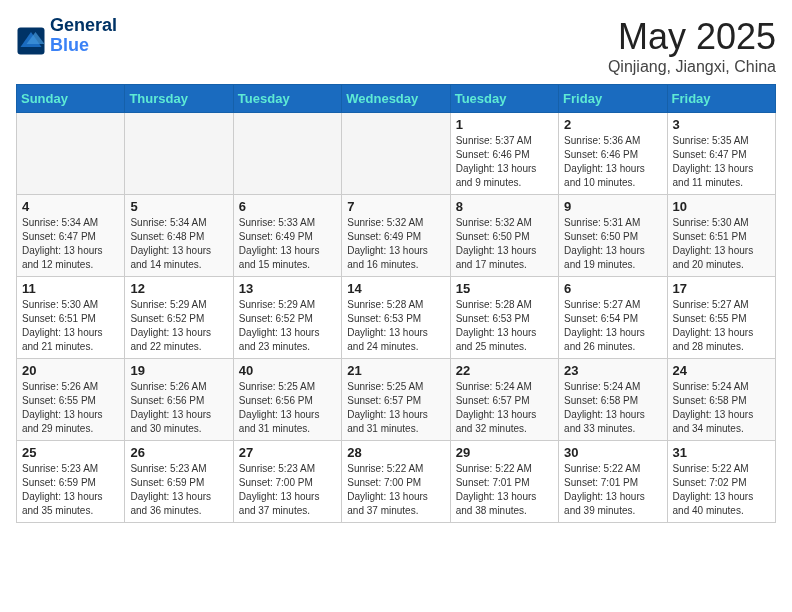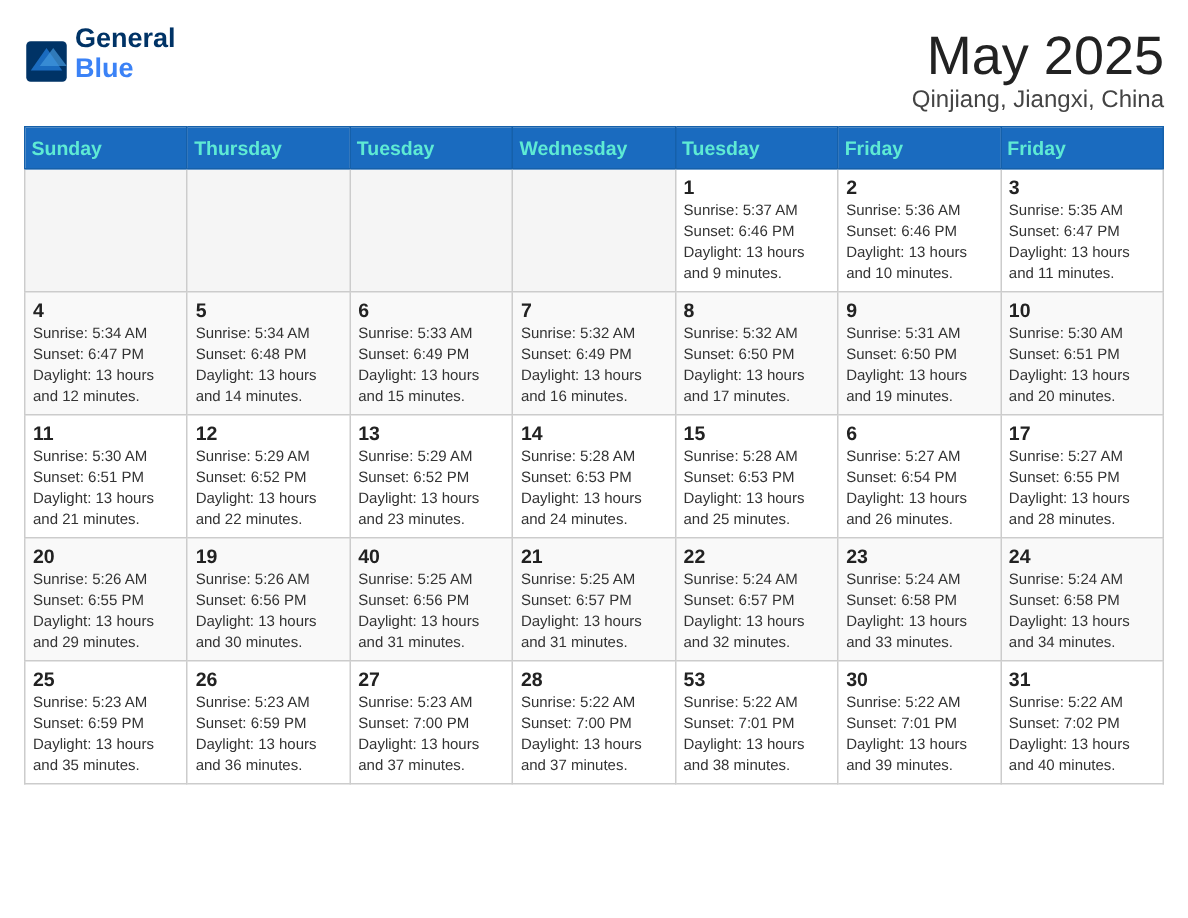--- a/index.html
+++ b/index.html
@@ -242,21 +242,21 @@
         </td>
         <td>
           <span class="day-num">27</span>
           <div class="day-info">Sunrise: 5:23 AM<br>Sunset: 7:00 PM<br>Daylight: 13 hours<br>and 37 minutes.</div>
         </td>
         <td>
           <span class="day-num">28</span>
           <div class="day-info">Sunrise: 5:22 AM<br>Sunset: 7:00 PM<br>Daylight: 13 hours<br>and 37 minutes.</div>
         </td>
         <td>
-          <span class="day-num">53</span>
+          <span class="day-num">29</span>
           <div class="day-info">Sunrise: 5:22 AM<br>Sunset: 7:01 PM<br>Daylight: 13 hours<br>and 38 minutes.</div>
         </td>
         <td>
           <span class="day-num">30</span>
           <div class="day-info">Sunrise: 5:22 AM<br>Sunset: 7:01 PM<br>Daylight: 13 hours<br>and 39 minutes.</div>
         </td>
         <td>
           <span class="day-num">31</span>
           <div class="day-info">Sunrise: 5:22 AM<br>Sunset: 7:02 PM<br>Daylight: 13 hours<br>and 40 minutes.</div>
         </td>

